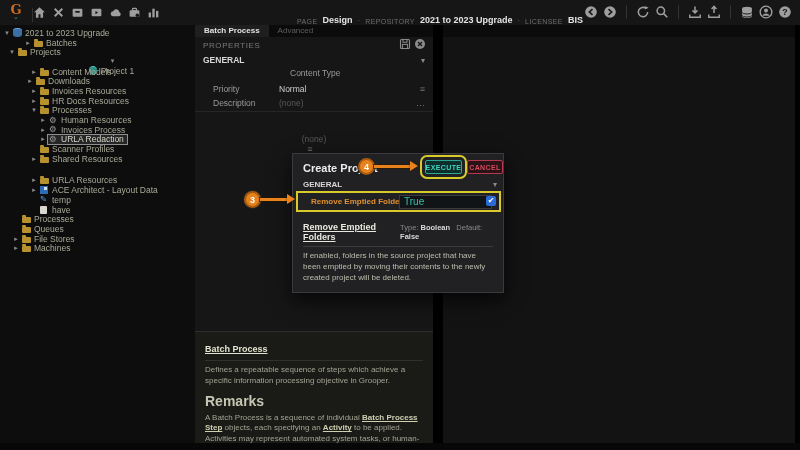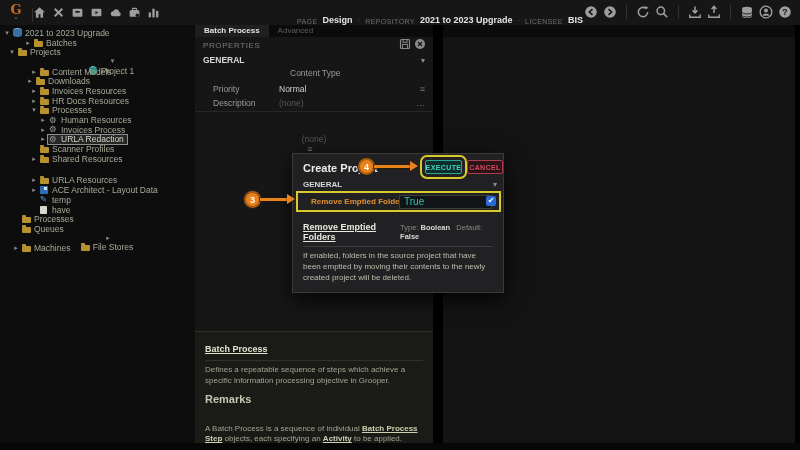--- a/index.html
+++ b/index.html
@@ -58,21 +58,21 @@
   .prow .pvalue{flex:1;color:#cfcfcf;}
   .prow .pvalue.muted{color:#585858;}
   .prow .paction{color:#777;padding-right:8px;font-size:9px;}
   #props-divider{left:0;top:86px;width:238px;height:1px;background:#262626;}
 
   
   #help-section{left:0;top:306px;width:238px;height:112px;background:#1a1a17;border-top:1px solid #2e2e2a;box-sizing:border-box;padding:6px 10px;overflow:hidden;}
   #help-title{font-size:9px;font-weight:bold;color:#e3e3cf;text-decoration:underline;}
   .help-hr{border:none;border-top:1px solid #30302c;margin:4px 0 4px 0;}
   .help-p{font-size:8px;color:#a3a394;line-height:1.35;margin:0 0 6px 0;}
-  #help-remarks{font-size:11px;font-weight:bold;color:#c6c6b2;margin:0 0 19px 0;}
+  #help-remarks{font-size:14px;font-weight:bold;color:#c6c6b2;margin:0 0 4px 0;}
   .help-link{color:#cfcfb2;font-weight:bold;text-decoration:underline;}
 
   
   #right-panel{left:443px;top:25px;width:352px;height:418px;background:#131313;}
   #right-panel-top{left:0;top:0;width:352px;height:12px;background:#0b0b0b;position:absolute;}
   #bottom-strip{left:0;top:443px;width:800px;height:7px;background:#070707;}
 
   
   #dialog{left:292px;top:153px;width:212px;height:140px;background:#212124;border:1px solid #3a3a3c;
           box-shadow:0 7px 18px rgba(0,0,0,.75);z-index:50;box-sizing:border-box;}
@@ -428,21 +428,21 @@
   <div class="trow" style="padding-left: 12px;">
     <span class="tarrow"></span>
     <span class="tsel">
       <span class="ticon">
             <i class="shape ic-folder"></i>
           </span>
       <span class="tlabel">Queues</span>
     </span>
   </div>
 
-  <div class="trow" style="padding-left: 12px; flex-direction: column;">
+  <div class="trow" style="padding-left: 12px;">
     <span class="tarrow">▸</span>
     <span class="tsel">
       <span class="ticon">
             <i class="shape ic-folder"></i>
           </span>
       <span class="tlabel">File Stores</span>
     </span>
   </div>
 
   <div class="trow" style="padding-left: 12px;">

